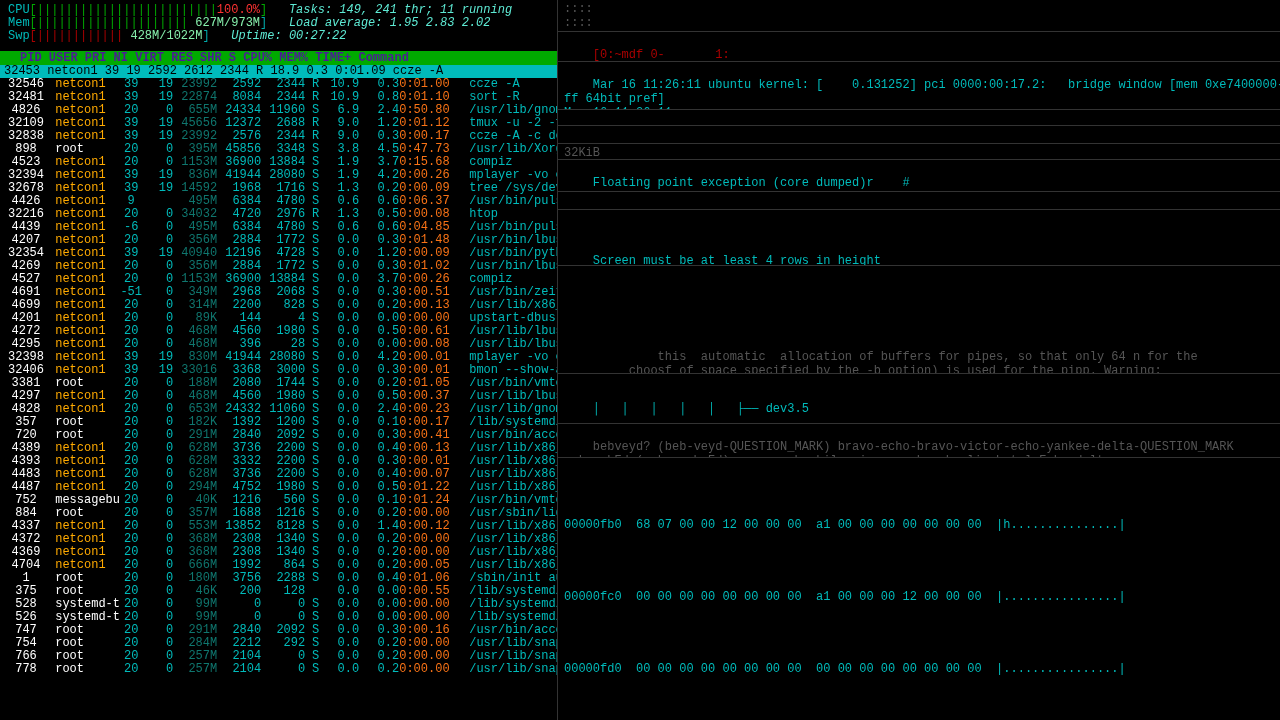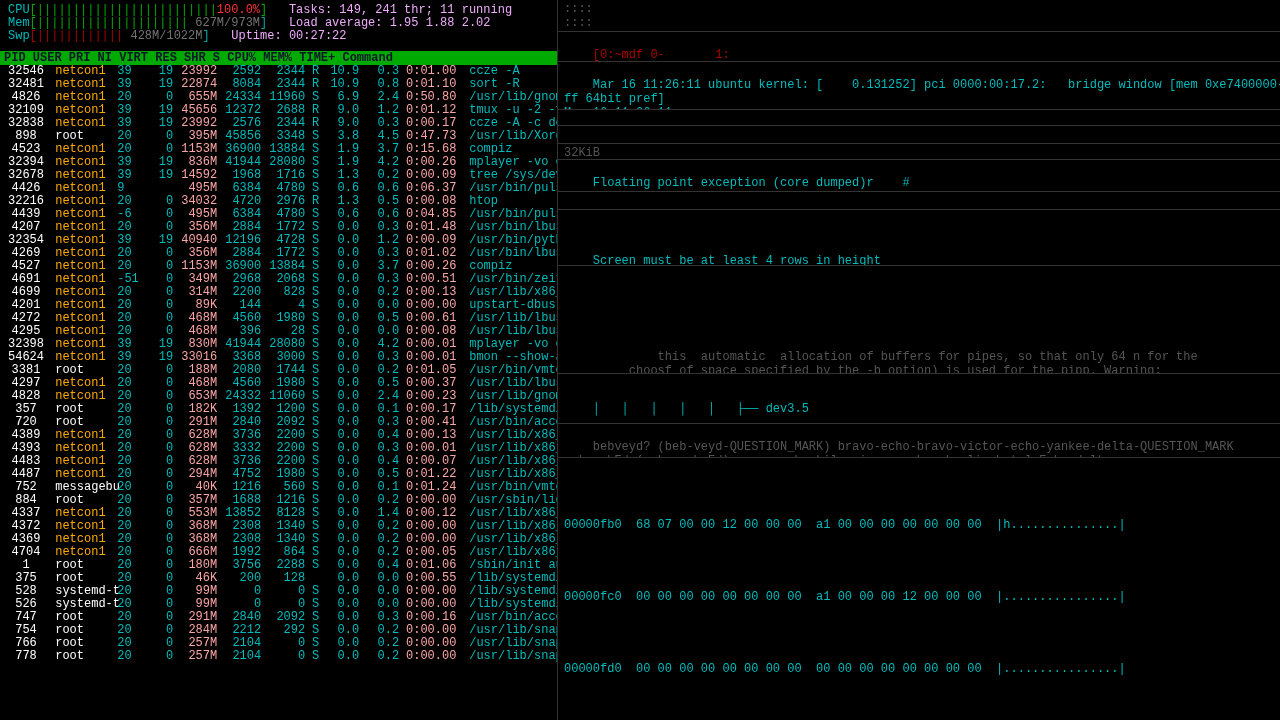--- a/index.html
+++ b/index.html
@@ -26,51 +26,51 @@
   }
   
   .meters {
     padding: 4px 8px 2px;
     line-height: 13px;
   }
   .meter-line { white-space: nowrap; }
   .meter-label { color: #0bb; }
   .meter-bar { color: #0a0; }
   .meter-bar-swp { color: #a00; }
-  .meter-value { color: #737373; }
-  .tasks-line { color: #f0abfc; }
+  .meter-value { color: #86efac; }
+  .tasks-line { color: #5eead4; font-style: italic; }
   
   .col-header {
     background: #0a0;
-    color: #0f172a;
-    padding: 0 4px;
+    color: #4c1d95;
+    padding: 0 20px;
     white-space: nowrap;
     font-weight: bold;
   }
   .highlight-row {
     background: #0bb;
     color: #000;
   }
   .proc-row {
     white-space: nowrap;
     padding: 0 4px;
     line-height: 13px;
   }
   .pid { color: #fff; display: inline-block; width: 44px; text-align: center; }
   .user { color: #fa0; display: inline-block; width: 62px; }
   .user-root { color: #fff; }
-  .pri { color: #0bb; display: inline-block; width: 28px; text-align: left; }
+  .pri { color: #0bb; display: inline-block; width: 28px; text-align: center; }
   .ni  { color: #0bb; display: inline-block; width: 28px; text-align: right; }
-  .virt { color: #fca5a5; display: inline-block; width: 44px; text-align: right; }
+  .virt { color: #0f766e; display: inline-block; width: 44px; text-align: right; }
   .res  { color: #0bb; display: inline-block; width: 44px; text-align: right; }
   .shr  { color: #0bb; display: inline-block; width: 44px; text-align: right; }
   .state { color: #0bb; display: inline-block; width: 14px; text-align: right; }
   .cpu  { color: #0bb; display: inline-block; width: 40px; text-align: right; }
   .mem  { color: #0bb; display: inline-block; width: 40px; text-align: right; }
-  .time { color: #fca5a5; display: inline-block; width: 64px; text-align: center; }
+  .time { color: #f97316; display: inline-block; width: 64px; text-align: left; }
   .cmd  { color: #0bb; display: inline-block; padding-left: 6px; }
   
   .pane {
     border-bottom: 1px solid #333;
     padding: 2px 6px;
     line-height: 14px;
     white-space: pre;
     overflow: hidden;
   }
   .dim { color: #555; }
@@ -84,29 +84,30 @@
 <body>
 
 <div class="left-panel">
   <div class="meters">
     <div class="meter-line">
       <span class="meter-label">CPU</span><span class="meter-bar">[|||||||||||||||||||||||||</span><span style="color:#f33">100.0%</span><span class="meter-bar">]</span>
       &nbsp;&nbsp;<span class="tasks-line">Tasks: 149, 241 thr; 11 running</span>
     </div>
     <div class="meter-line">
       <span class="meter-label">Mem</span><span class="meter-bar">[|||||||||||||||||||||    </span><span class="meter-value">627M/973M</span>]
-      &nbsp;&nbsp;<span class="tasks-line">Load average: 1.95 1.88 2.02</span>
+      &nbsp;&nbsp;<span class="tasks-line">Load average: 1.95 2.83 2.02</span>
     </div>
     <div class="meter-line">
       <span class="meter-label">Swp</span><span class="meter-bar-swp">[||||||||||||             </span><span class="meter-value">428M/1022M</span>]
       &nbsp;&nbsp;<span class="tasks-line">Uptime: 00:27:22</span>
     </div>
   </div>
   <div style="height:6px"></div>
   <div class="col-header">  PID USER      PRI  NI  VIRT   RES   SHR S CPU% MEM%   TIME+  Command</div>
+  <div class="proc-row highlight-row"> 32453 netcon1    39  19 2592  2612  2344 R 18.9  0.3  0:01.09 ccze -A</div>
   <div id="proc-list">
       <div class="proc-row"><span class="pid">32546</span> <span class="user">netcon1</span><span class="pri">39</span><span class="ni">19</span><span class="virt">23992</span><span class="res">2592</span><span class="shr">2344</span><span class="state">R</span><span class="cpu">10.9</span><span class="mem">0.3</span><span class="time">0:01.00</span><span class="cmd">ccze -A</span></div>
       <div class="proc-row"><span class="pid">32481</span> <span class="user">netcon1</span><span class="pri">39</span><span class="ni">19</span><span class="virt">22874</span><span class="res">8084</span><span class="shr">2344</span><span class="state">R</span><span class="cpu">10.9</span><span class="mem">0.8</span><span class="time">0:01.10</span><span class="cmd">sort -R</span></div>
       <div class="proc-row"><span class="pid">4826</span> <span class="user">netcon1</span><span class="pri"> 20</span><span class="ni"> 0</span><span class="virt"> 655M</span><span class="res">24334</span><span class="shr">11960</span><span class="state">S</span><span class="cpu"> 6.9</span><span class="mem">2.4</span><span class="time">0:50.80</span><span class="cmd">/usr/lib/gnome-t</span></div>
       <div class="proc-row"><span class="pid">32109</span> <span class="user">netcon1</span><span class="pri">39</span><span class="ni">19</span><span class="virt">45656</span><span class="res">12372</span><span class="shr">2688</span><span class="state">R</span><span class="cpu"> 9.0</span><span class="mem">1.2</span><span class="time">0:01.12</span><span class="cmd">tmux -u -2 -f /u</span></div>
       <div class="proc-row"><span class="pid">32838</span> <span class="user">netcon1</span><span class="pri">39</span><span class="ni">19</span><span class="virt">23992</span><span class="res"> 2576</span><span class="shr">2344</span><span class="state">R</span><span class="cpu"> 9.0</span><span class="mem">0.3</span><span class="time">0:00.17</span><span class="cmd">ccze -A -c defau</span></div>
       <div class="proc-row"><span class="pid">898</span> <span class="user user-root">root     </span><span class="pri"> 20</span><span class="ni"> 0</span><span class="virt"> 395M</span><span class="res">45856</span><span class="shr">3348</span><span class="state">S</span><span class="cpu"> 3.8</span><span class="mem">4.5</span><span class="time">0:47.73</span><span class="cmd">/usr/lib/Xorg/Xo</span></div>
       <div class="proc-row"><span class="pid">4523</span> <span class="user">netcon1</span><span class="pri"> 20</span><span class="ni"> 0</span><span class="virt">1153M</span><span class="res">36900</span><span class="shr">13884</span><span class="state">S</span><span class="cpu"> 1.9</span><span class="mem">3.7</span><span class="time">0:15.68</span><span class="cmd">compiz</span></div>
       <div class="proc-row"><span class="pid">32394</span> <span class="user">netcon1</span><span class="pri">39</span><span class="ni">19</span><span class="virt"> 836M</span><span class="res">41944</span><span class="shr">28080</span><span class="state">S</span><span class="cpu"> 1.9</span><span class="mem">4.2</span><span class="time">0:00.26</span><span class="cmd">mplayer -vo caca</span></div>
       <div class="proc-row"><span class="pid">32678</span> <span class="user">netcon1</span><span class="pri">39</span><span class="ni">19</span><span class="virt">14592</span><span class="res"> 1968</span><span class="shr"> 1716</span><span class="state">S</span><span class="cpu"> 1.3</span><span class="mem">0.2</span><span class="time">0:00.09</span><span class="cmd">tree /sys/device</span></div>
@@ -116,21 +117,21 @@
       <div class="proc-row"><span class="pid">4207</span> <span class="user">netcon1</span><span class="pri"> 20</span><span class="ni"> 0</span><span class="virt"> 356M</span><span class="res"> 2884</span><span class="shr"> 1772</span><span class="state">S</span><span class="cpu"> 0.0</span><span class="mem">0.3</span><span class="time">0:01.48</span><span class="cmd">/usr/bin/lbus-da</span></div>
       <div class="proc-row"><span class="pid">32354</span> <span class="user">netcon1</span><span class="pri">39</span><span class="ni">19</span><span class="virt">40940</span><span class="res">12196</span><span class="shr"> 4728</span><span class="state">S</span><span class="cpu"> 0.0</span><span class="mem">1.2</span><span class="time">0:00.09</span><span class="cmd">/usr/bin/python</span></div>
       <div class="proc-row"><span class="pid">4269</span> <span class="user">netcon1</span><span class="pri"> 20</span><span class="ni"> 0</span><span class="virt"> 356M</span><span class="res"> 2884</span><span class="shr"> 1772</span><span class="state">S</span><span class="cpu"> 0.0</span><span class="mem">0.3</span><span class="time">0:01.02</span><span class="cmd">/usr/bin/lbus-da</span></div>
       <div class="proc-row"><span class="pid">4527</span> <span class="user">netcon1</span><span class="pri"> 20</span><span class="ni"> 0</span><span class="virt">1153M</span><span class="res">36900</span><span class="shr">13884</span><span class="state">S</span><span class="cpu"> 0.0</span><span class="mem">3.7</span><span class="time">0:00.26</span><span class="cmd">compiz</span></div>
       <div class="proc-row"><span class="pid">4691</span> <span class="user">netcon1</span><span class="pri">-51</span><span class="ni"> 0</span><span class="virt"> 349M</span><span class="res"> 2968</span><span class="shr"> 2068</span><span class="state">S</span><span class="cpu"> 0.0</span><span class="mem">0.3</span><span class="time">0:00.51</span><span class="cmd">/usr/bin/zeitgei</span></div>
       <div class="proc-row"><span class="pid">4699</span> <span class="user">netcon1</span><span class="pri"> 20</span><span class="ni"> 0</span><span class="virt"> 314M</span><span class="res"> 2200</span><span class="shr">  828</span><span class="state">S</span><span class="cpu"> 0.0</span><span class="mem">0.2</span><span class="time">0:00.13</span><span class="cmd">/usr/lib/x86_64-</span></div>
       <div class="proc-row"><span class="pid">4201</span> <span class="user">netcon1</span><span class="pri"> 20</span><span class="ni"> 0</span><span class="virt">  89K</span><span class="res">  144</span><span class="shr">    4</span><span class="state">S</span><span class="cpu"> 0.0</span><span class="mem">0.0</span><span class="time">0:00.00</span><span class="cmd">upstart-dbus-bri</span></div>
       <div class="proc-row"><span class="pid">4272</span> <span class="user">netcon1</span><span class="pri"> 20</span><span class="ni"> 0</span><span class="virt"> 468M</span><span class="res"> 4560</span><span class="shr"> 1980</span><span class="state">S</span><span class="cpu"> 0.0</span><span class="mem">0.5</span><span class="time">0:00.61</span><span class="cmd">/usr/lib/lbus/lb</span></div>
       <div class="proc-row"><span class="pid">4295</span> <span class="user">netcon1</span><span class="pri"> 20</span><span class="ni"> 0</span><span class="virt"> 468M</span><span class="res">  396</span><span class="shr">   28</span><span class="state">S</span><span class="cpu"> 0.0</span><span class="mem">0.0</span><span class="time">0:00.08</span><span class="cmd">/usr/lib/lbus/lb</span></div>
       <div class="proc-row"><span class="pid">32398</span> <span class="user">netcon1</span><span class="pri">39</span><span class="ni">19</span><span class="virt"> 830M</span><span class="res">41944</span><span class="shr">28080</span><span class="state">S</span><span class="cpu"> 0.0</span><span class="mem">4.2</span><span class="time">0:00.01</span><span class="cmd">mplayer -vo caca</span></div>
-      <div class="proc-row"><span class="pid">54624</span> <span class="user">netcon1</span><span class="pri">39</span><span class="ni">19</span><span class="virt">33016</span><span class="res"> 3368</span><span class="shr"> 3000</span><span class="state">S</span><span class="cpu"> 0.0</span><span class="mem">0.3</span><span class="time">0:00.01</span><span class="cmd">bmon --show-all</span></div>
+      <div class="proc-row"><span class="pid">32406</span> <span class="user">netcon1</span><span class="pri">39</span><span class="ni">19</span><span class="virt">33016</span><span class="res"> 3368</span><span class="shr"> 3000</span><span class="state">S</span><span class="cpu"> 0.0</span><span class="mem">0.3</span><span class="time">0:00.01</span><span class="cmd">bmon --show-all</span></div>
       <div class="proc-row"><span class="pid">3381</span> <span class="user user-root">root    </span><span class="pri"> 20</span><span class="ni"> 0</span><span class="virt"> 188M</span><span class="res"> 2080</span><span class="shr"> 1744</span><span class="state">S</span><span class="cpu"> 0.0</span><span class="mem">0.2</span><span class="time">0:01.05</span><span class="cmd">/usr/bin/vmtools</span></div>
       <div class="proc-row"><span class="pid">4297</span> <span class="user">netcon1</span><span class="pri"> 20</span><span class="ni"> 0</span><span class="virt"> 468M</span><span class="res"> 4560</span><span class="shr"> 1980</span><span class="state">S</span><span class="cpu"> 0.0</span><span class="mem">0.5</span><span class="time">0:00.37</span><span class="cmd">/usr/lib/lbus/lb</span></div>
       <div class="proc-row"><span class="pid">4828</span> <span class="user">netcon1</span><span class="pri"> 20</span><span class="ni"> 0</span><span class="virt"> 653M</span><span class="res">24332</span><span class="shr">11060</span><span class="state">S</span><span class="cpu"> 0.0</span><span class="mem">2.4</span><span class="time">0:00.23</span><span class="cmd">/usr/lib/gnome-t</span></div>
       <div class="proc-row"><span class="pid">357</span> <span class="user user-root">root    </span><span class="pri"> 20</span><span class="ni"> 0</span><span class="virt">  182K</span><span class="res"> 1392</span><span class="shr"> 1200</span><span class="state">S</span><span class="cpu"> 0.0</span><span class="mem">0.1</span><span class="time">0:00.17</span><span class="cmd">/lib/systemd/sys</span></div>
       <div class="proc-row"><span class="pid">720</span> <span class="user user-root">root    </span><span class="pri"> 20</span><span class="ni"> 0</span><span class="virt"> 291M</span><span class="res"> 2840</span><span class="shr"> 2092</span><span class="state">S</span><span class="cpu"> 0.0</span><span class="mem">0.3</span><span class="time">0:00.41</span><span class="cmd">/usr/bin/account</span></div>
       <div class="proc-row"><span class="pid">4389</span> <span class="user">netcon1</span><span class="pri"> 20</span><span class="ni"> 0</span><span class="virt"> 628M</span><span class="res"> 3736</span><span class="shr"> 2200</span><span class="state">S</span><span class="cpu"> 0.0</span><span class="mem">0.4</span><span class="time">0:00.13</span><span class="cmd">/usr/lib/x86_64-</span></div>
       <div class="proc-row"><span class="pid">4393</span> <span class="user">netcon1</span><span class="pri"> 20</span><span class="ni"> 0</span><span class="virt"> 628M</span><span class="res"> 3332</span><span class="shr"> 2200</span><span class="state">S</span><span class="cpu"> 0.0</span><span class="mem">0.3</span><span class="time">0:00.01</span><span class="cmd">/usr/lib/x86_64-</span></div>
       <div class="proc-row"><span class="pid">4483</span> <span class="user">netcon1</span><span class="pri"> 20</span><span class="ni"> 0</span><span class="virt"> 628M</span><span class="res"> 3736</span><span class="shr"> 2200</span><span class="state">S</span><span class="cpu"> 0.0</span><span class="mem">0.4</span><span class="time">0:00.07</span><span class="cmd">/usr/lib/x86_64-</span></div>
       <div class="proc-row"><span class="pid">4487</span> <span class="user">netcon1</span><span class="pri"> 20</span><span class="ni"> 0</span><span class="virt"> 294M</span><span class="res"> 4752</span><span class="shr"> 1980</span><span class="state">S</span><span class="cpu"> 0.0</span><span class="mem">0.5</span><span class="time">0:01.22</span><span class="cmd">/usr/lib/x86_64-</span></div>
       <div class="proc-row"><span class="pid">752</span> <span class="user user-root">messagebu</span><span class="pri"> 20</span><span class="ni"> 0</span><span class="virt">  40K</span><span class="res"> 1216</span><span class="shr">  560</span><span class="state">S</span><span class="cpu"> 0.0</span><span class="mem">0.1</span><span class="time">0:01.24</span><span class="cmd">/usr/bin/vmtools</span></div>

